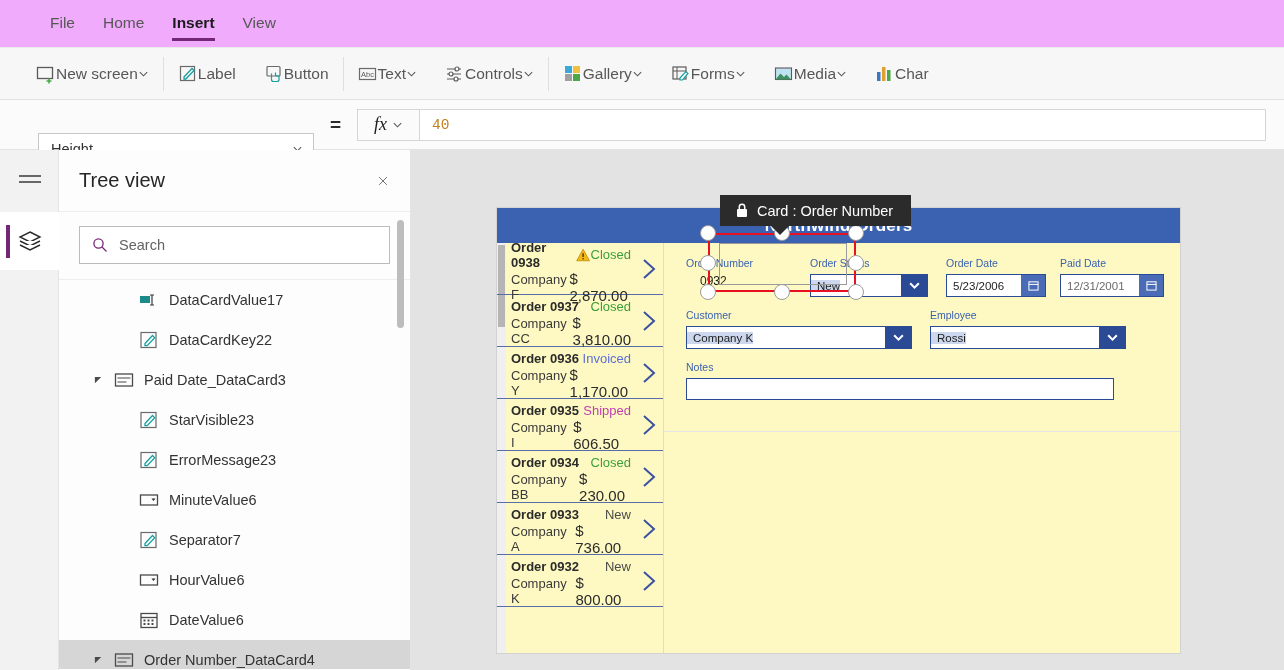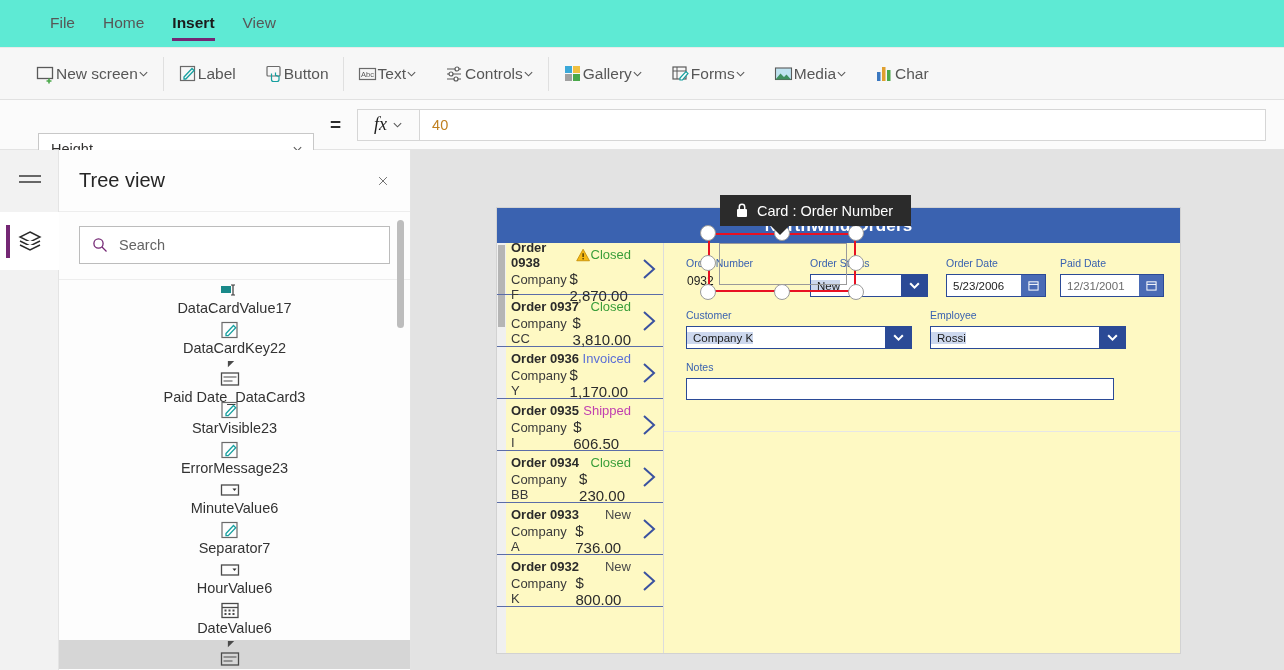--- a/index.html
+++ b/index.html
@@ -7,21 +7,21 @@
     width: 1284px; height: 670px;
     font-family: "Liberation Sans", sans-serif;
     background: #ffffff;
     overflow: hidden;
   }
   .app { position: relative; width: 1284px; height: 670px; }
 
   
   .menubar {
     position: absolute; left: 0; top: 0; width: 1284px; height: 48px;
-    background: #5eead4; display: flex; align-items: flex-start;
+    background: #f0abfc; display: flex; align-items: flex-start;
     padding-left: 36px; border-bottom: 1px solid #eaeaea;
   }
   .menu-item {
     position: relative; font-size: 15.5px; color: #575757;
     padding: 14px 14px 0 14px; height: 48px; cursor: pointer; white-space: nowrap;
   }
   .menu-item.active { color: #1b1b1b; font-weight: bold; }
   .menu-item.active::after {
     content: ""; position: absolute; left: 14px; right: 14px; bottom: 7px;
     height: 3px; background: #742774;
@@ -56,21 +56,21 @@
   .eq { font-size: 19px; color: #2b2b2b; margin: 0 16px; font-weight: bold; }
   .fx-box {
     width: 62px; height: 32px; background: #fbfbfb; border: 1px solid #d6d6d6;
     border-right: none; display: flex; align-items: center; justify-content: center;
     gap: 5px; cursor: pointer;
   }
   .fx-glyph { font-family: "Liberation Serif", serif; font-style: italic; font-size: 18px; color: #1b1b1b; }
   .fx-input {
     flex: 1; height: 32px; background: #fff; border: 1px solid #d6d6d6;
     display: flex; align-items: center; padding-left: 12px;
-    font-size: 14.5px; color: #c08020; font-family: Liberation Sans, sans-serif;
+    font-size: 14.5px; color: #c08020; font-family: Liberation Mono, monospace;
   }
 
   
   .rail {
     position: absolute; left: 0; top: 150px; width: 59px; height: 520px;
     background: #f2f2f2; border-right: 1px solid #e4e4e4;
   }
   .rail-hamburger {
     width: 59px; height: 62px; display: flex; align-items: center; justify-content: center; cursor: pointer;
   }
@@ -96,21 +96,21 @@
   .tree-close { cursor: pointer; padding: 4px; display:block; }
   .tree-searchwrap { padding: 14px 20px 15px 20px; border-bottom: 1px solid #ededed; }
   .tree-search {
     height: 38px; background: #fff; border: 1px solid #bcbcbc; display: flex;
     align-items: center; gap: 11px; padding: 0 12px; cursor: text;
   }
   .tree-search-ph { font-size: 14.5px; color: #646464; }
   .tree-list { position: relative; height: 389px; overflow: hidden; }
   .tree-row {
     display: flex; align-items: center; height: 40px;
-    font-size: 14.5px; color: #333333; cursor: pointer; position: relative; flex-direction: column;
+    font-size: 14.5px; color: #333333; cursor: pointer; position: relative;
   }
   .tree-row.selected { background: #d6d6d6; }
   .tree-arrow { width: 9px; height: 9px; flex: 0 0 auto; margin-right: 7px; display:block; }
   .tree-ico { width: 20px; height: 20px; flex: 0 0 auto; margin-right: 10px; display:block; }
   .tree-label { white-space: nowrap; }
   .tree-scroll {
     position: absolute; right: 6px; top: 70px; width: 7px; height: 108px;
     background: #bdbdbd; border-radius: 4px; cursor: pointer;
   }
 
@@ -145,21 +145,21 @@
   .gal-scrollbar {
     position: absolute; left: 0px; top: 0; width: 9px; height: 410px; background: #f0f0f0;
   }
   .gal-thumb { position: absolute; left: 1px; top: 2px; width: 7px; height: 82px; background: #b5b5b5; cursor:pointer; }
 
   
   .form { flex: 1; padding: 14px 16px 0 22px; position: relative; }
   .form-row { display: flex; }
   .fld { margin-bottom: 12px; }
   .fld-label { font-size: 10.5px; color: #3a62b0; margin-bottom: 5px; white-space: nowrap; }
-  .fld-text { font-size: 12px; color: #1b1b1b; padding-left: 1px; }
+  .fld-text { font-size: 12px; color: #1b1b1b; padding-left: 1px; margin-left: 13px; }
   .fld-input {
     height: 23px; border: 1.5px solid #2b4a96; background: #fff;
     display: flex; align-items: center; position: relative; cursor: text;
   }
   .fld-val { font-size: 11.5px; color: #1b1b1b; padding-left: 6px; }
   .fld-val.sel { background: #cdd8ee; }
   .fld-val.muted { color: #6b6b6b; }
   .dd-btn {
     position: absolute; right: 0; top: 0; bottom: 0; width: 26px; background: #2b4a96;
     display: flex; align-items: center; justify-content: center; cursor: pointer;

